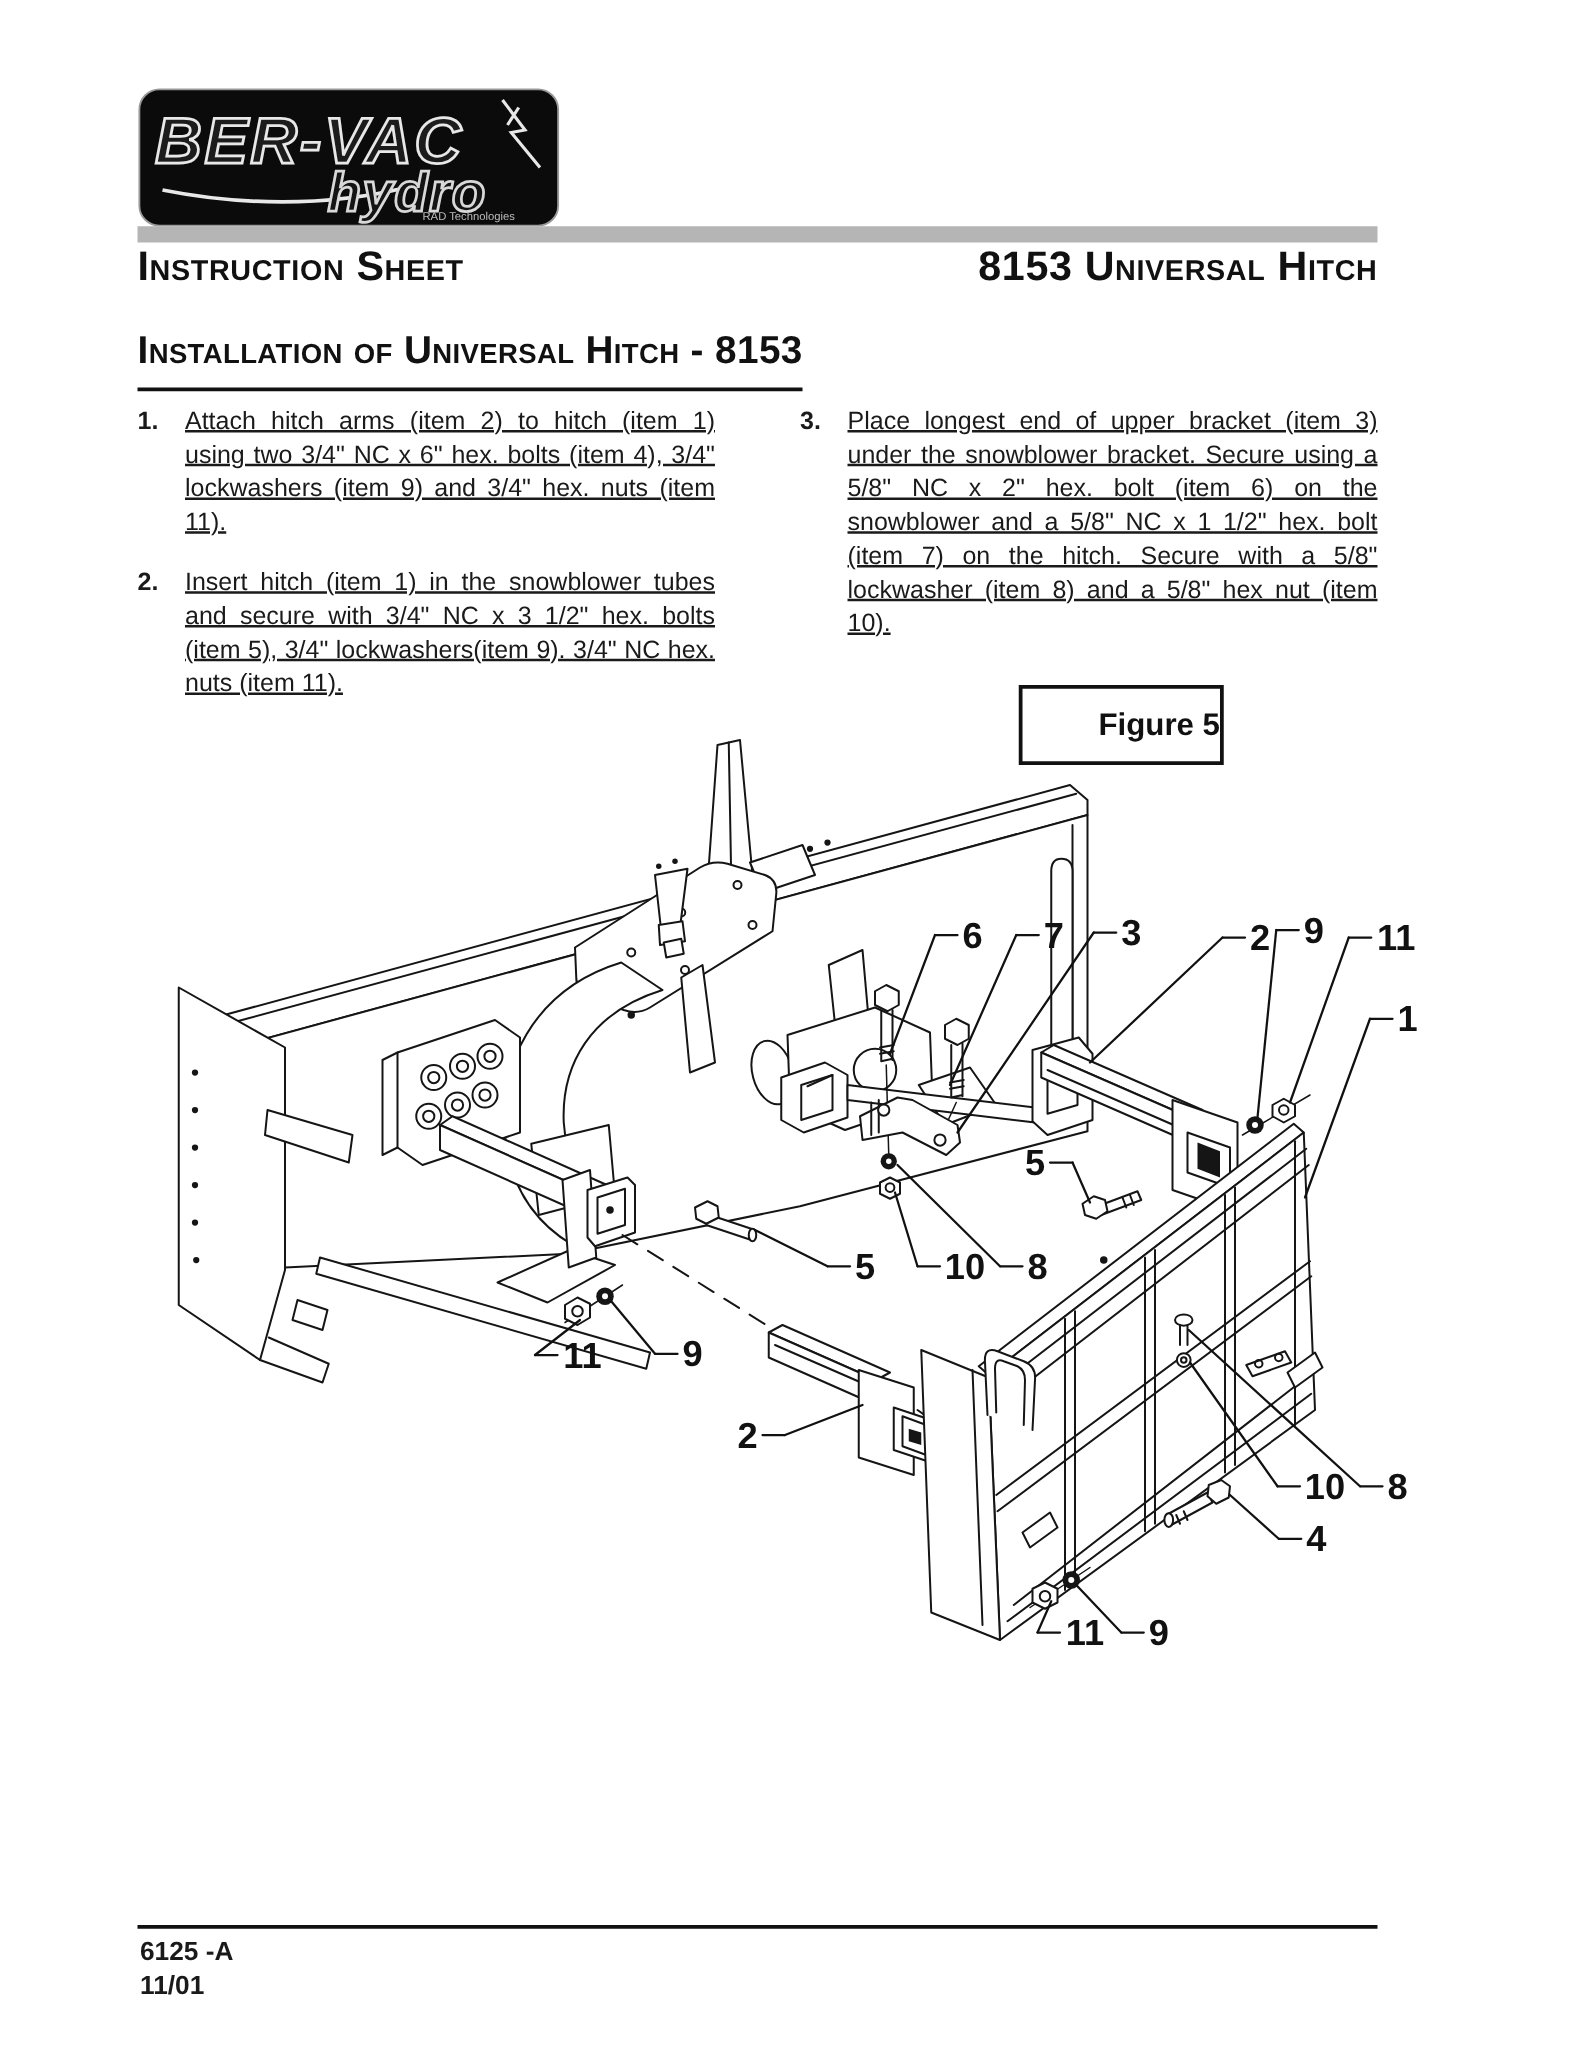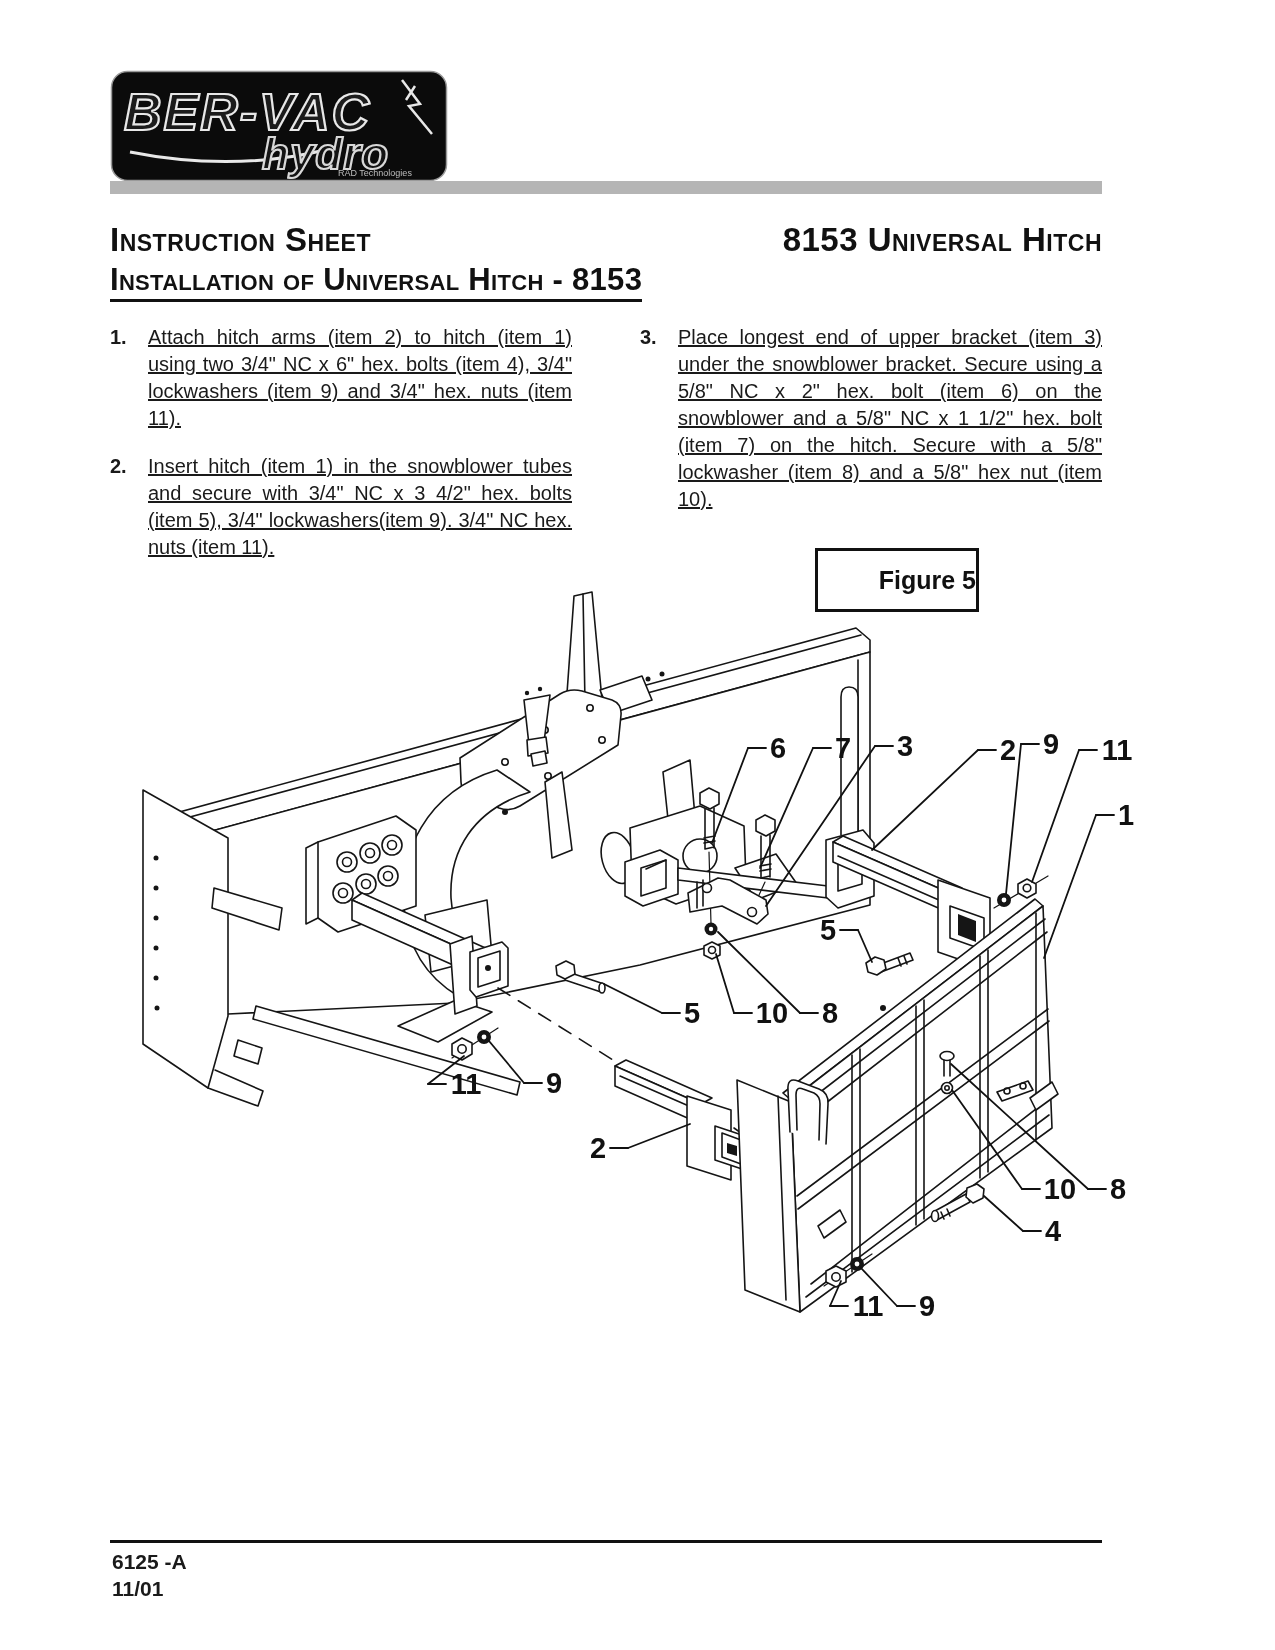--- a/index.html
+++ b/index.html
@@ -4,25 +4,25 @@
 <style>
   html,body{margin:0;padding:0;background:#ffffff;}
   body{width:1275px;height:1650px;position:relative;overflow:hidden;
        font-family:"Liberation Sans",sans-serif;color:#1a1a1a;}
   .abs{position:absolute;}
   
   #logo{left:110px;top:70px;width:338px;height:112px;}
   
   .gray-bar{left:110px;top:181px;width:992px;height:13px;background:#b5b5b5;}
   
-  .header-row{left:110px;top:194px;width:992px;display:flex;justify-content:space-between;align-items:baseline;margin-top:27px;}
+  .header-row{left:110px;top:194px;width:992px;display:flex;justify-content:space-between;align-items:baseline;}
   .doc-title{font-weight:bold;font-size:33px;font-variant:small-caps;letter-spacing:.5px;color:#111;}
   
   .section-heading{left:110px;top:262px;font-weight:bold;font-size:31px;font-variant:small-caps;
-     letter-spacing:.3px;color:#111;border-bottom:3px solid #111;padding-bottom:1px;display:inline-block;}
+     letter-spacing:.3px;color:#111;border-bottom:3px solid #111;padding-bottom:12px;display:inline-block;}
   
   .columns{left:110px;top:324px;width:992px;display:flex;justify-content:space-between;}
   .col{width:462px;}
   .step{display:flex;margin-bottom:21px;}
   .step .num{width:38px;flex:0 0 38px;font-weight:bold;font-size:20px;line-height:27px;}
   .step .txt{flex:1;font-size:20px;line-height:27px;text-align:justify;text-decoration:underline;}
   
   .figure-box{left:815px;top:548px;width:158px;height:58px;border:3px solid #111;
      display:flex;align-items:center;justify-content:flex-end;}
   .figure-box span{font-weight:bold;font-size:25px;color:#111;}
@@ -54,21 +54,21 @@
 <div class="abs section-heading">Installation of Universal Hitch - 8153</div>
 
 <div class="abs columns">
   <div class="col">
     <div class="step">
       <span class="num">1.</span>
       <span class="txt">Attach hitch arms (item 2) to hitch (item 1) using two 3/4" NC x 6" hex. bolts (item 4), 3/4" lockwashers (item 9) and 3/4" hex. nuts (item 11).</span>
     </div>
     <div class="step">
       <span class="num">2.</span>
-      <span class="txt">Insert hitch (item 1) in the snowblower tubes and secure with 3/4" NC x 3 4/2" hex. bolts (item 5), 3/4" lockwashers(item 9). 3/4" NC hex. nuts (item 11).</span>
+      <span class="txt">Insert hitch (item 1) in the snowblower tubes and secure with 3/4" NC x 3 1/2" hex. bolts (item 5), 3/4" lockwashers(item 9). 3/4" NC hex. nuts (item 11).</span>
     </div>
   </div>
   <div class="col">
     <div class="step">
       <span class="num">3.</span>
       <span class="txt">Place longest end of upper bracket (item 3) under the snowblower bracket. Secure using a 5/8" NC x 2" hex. bolt (item 6) on the snowblower and a 5/8" NC x 1 1/2" hex. bolt (item 7) on the hitch. Secure with a 5/8" lockwasher (item 8) and a 5/8" hex nut (item 10).</span>
     </div>
   </div>
 </div>
 

